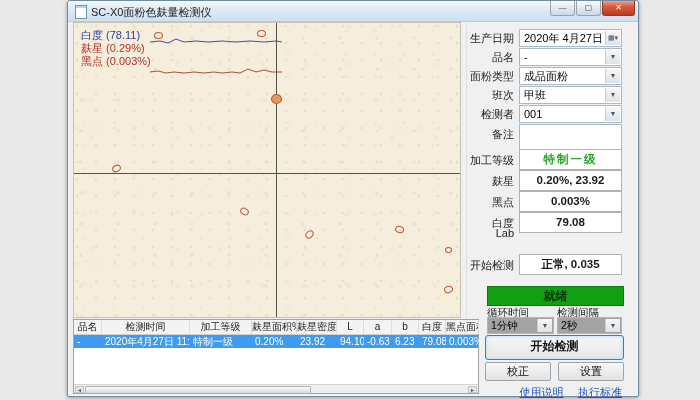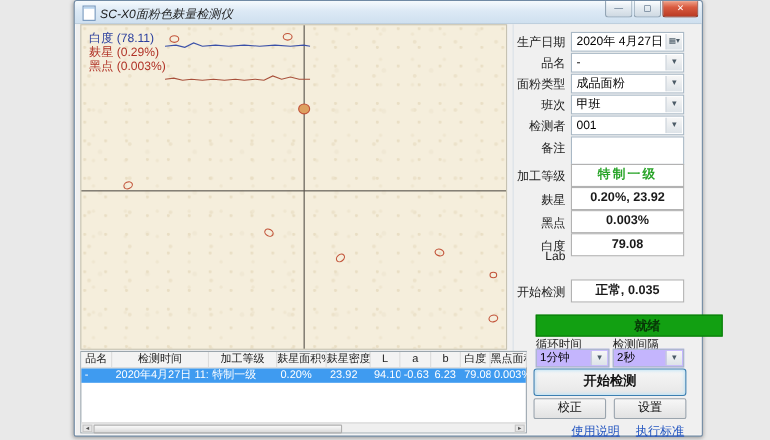--- a/index.html
+++ b/index.html
@@ -4,21 +4,21 @@
 <style>
   html,body{margin:0;padding:0}
   body{width:700px;height:400px;background:#e9e9e9;position:relative;overflow:hidden;
        font-family:"Liberation Sans","DejaVu Sans",sans-serif;}
 
   .window{position:absolute;left:67px;top:0;width:570px;height:395px;background:#f0f0f0;
           border:1px solid #708aa4;border-radius:3px 3px 2px 2px;
           box-shadow:0 1px 4px rgba(0,0,0,.35), inset 0 0 0 1px rgba(255,255,255,.55);}
 
   .titlebar{position:absolute;left:0;top:0;right:0;height:20px;border-radius:3px 3px 0 0;
-            background:linear-gradient(#f5fafd,#dcE9f5 45%,#cfe0ef);border-bottom:1px solid #b9cbdc;font-style:italic;}
+            background:linear-gradient(#f5fafd,#dcE9f5 45%,#cfe0ef);border-bottom:1px solid #b9cbdc;}
   .app-icon{position:absolute;left:7px;top:4px;width:10px;height:12px;background:#fff;
             border:1px solid #6e93bb;box-shadow:inset 0 2px 0 #b8d4ee;}
   .title-text{position:absolute;left:23px;top:4px;font-size:11px;color:#1c1c1c;white-space:nowrap;}
   .winbtns{position:absolute;top:0;right:3px;display:flex;}
   .winbtn{width:23px;height:14px;border:1px solid #93a5b5;border-top:none;border-radius:0 0 3px 3px;
           background:linear-gradient(#fdfeff,#e5ecf2 40%,#cfd9e2);font-size:8px;line-height:13px;
           text-align:center;color:#37506b;margin-left:1px;}
   .winbtn.close{width:31px;background:linear-gradient(#efa189,#d95b40 40%,#b93a24);
                 color:#fff;border-color:#8c3a2a;}
 
@@ -67,23 +67,23 @@
       font-size:7px;line-height:14px;color:#4a5a66;}
   .notes{position:absolute;left:451px;top:123px;width:95px;height:22px;border:1px solid #a9b8c5;
          resize:none;font:11px "Liberation Sans","DejaVu Sans",sans-serif;padding:1px 3px;}
   .rlabel{position:absolute;left:398px;width:48px;text-align:right;font-size:11px;color:#222;white-space:nowrap;}
   .rbox{position:absolute;left:451px;width:101px;height:19px;background:#fff;border:1px solid #b2b2b2;
         text-align:center;font-size:11.5px;line-height:19px;font-weight:bold;color:#1a1a1a;white-space:nowrap;overflow:hidden;}
   .rbox.grade{color:#28a428;letter-spacing:2px;}
 
   .status{position:absolute;left:419px;top:285px;width:135px;height:18px;background:#12a012;
           border:1px solid #0b7a0b;text-align:center;color:#073807;font-weight:bold;font-size:12px;
-          line-height:18px;padding-left:33px;}
+          line-height:18px;}
   .small-label{position:absolute;font-size:10.5px;color:#222;white-space:nowrap;}
-  .combo-s{position:absolute;height:15px;background:#c4b5fd;border:1px solid #a9b8c5;font-size:10.5px;line-height:15px;}
+  .combo-s{position:absolute;height:15px;background:#a3a3a3;border:1px solid #a9b8c5;font-size:10.5px;line-height:15px;}
   .combo-s .val{position:absolute;left:3px;top:0;right:15px;overflow:hidden;white-space:nowrap;}
   .combo-s .dd{height:13px;line-height:13px;}
 
   .start{position:absolute;left:417px;top:334px;width:137px;height:23px;
          background:linear-gradient(#f6f6f6,#e7e7e7);border:1px solid #3c7fb1;border-radius:3px;
          box-shadow:inset 0 0 3px 1px #bfe3f5;font-size:12px;font-weight:bold;color:#111;
          text-align:center;line-height:21px;}
   .btn{position:absolute;top:361px;width:64px;height:17px;background:linear-gradient(#f7f7f7,#e2e2e2);
        border:1px solid #9aa4ad;border-radius:2px;font-size:11px;color:#111;text-align:center;line-height:16px;}
   .links{position:absolute;left:417px;top:381px;width:137px;text-align:right;white-space:nowrap;}

